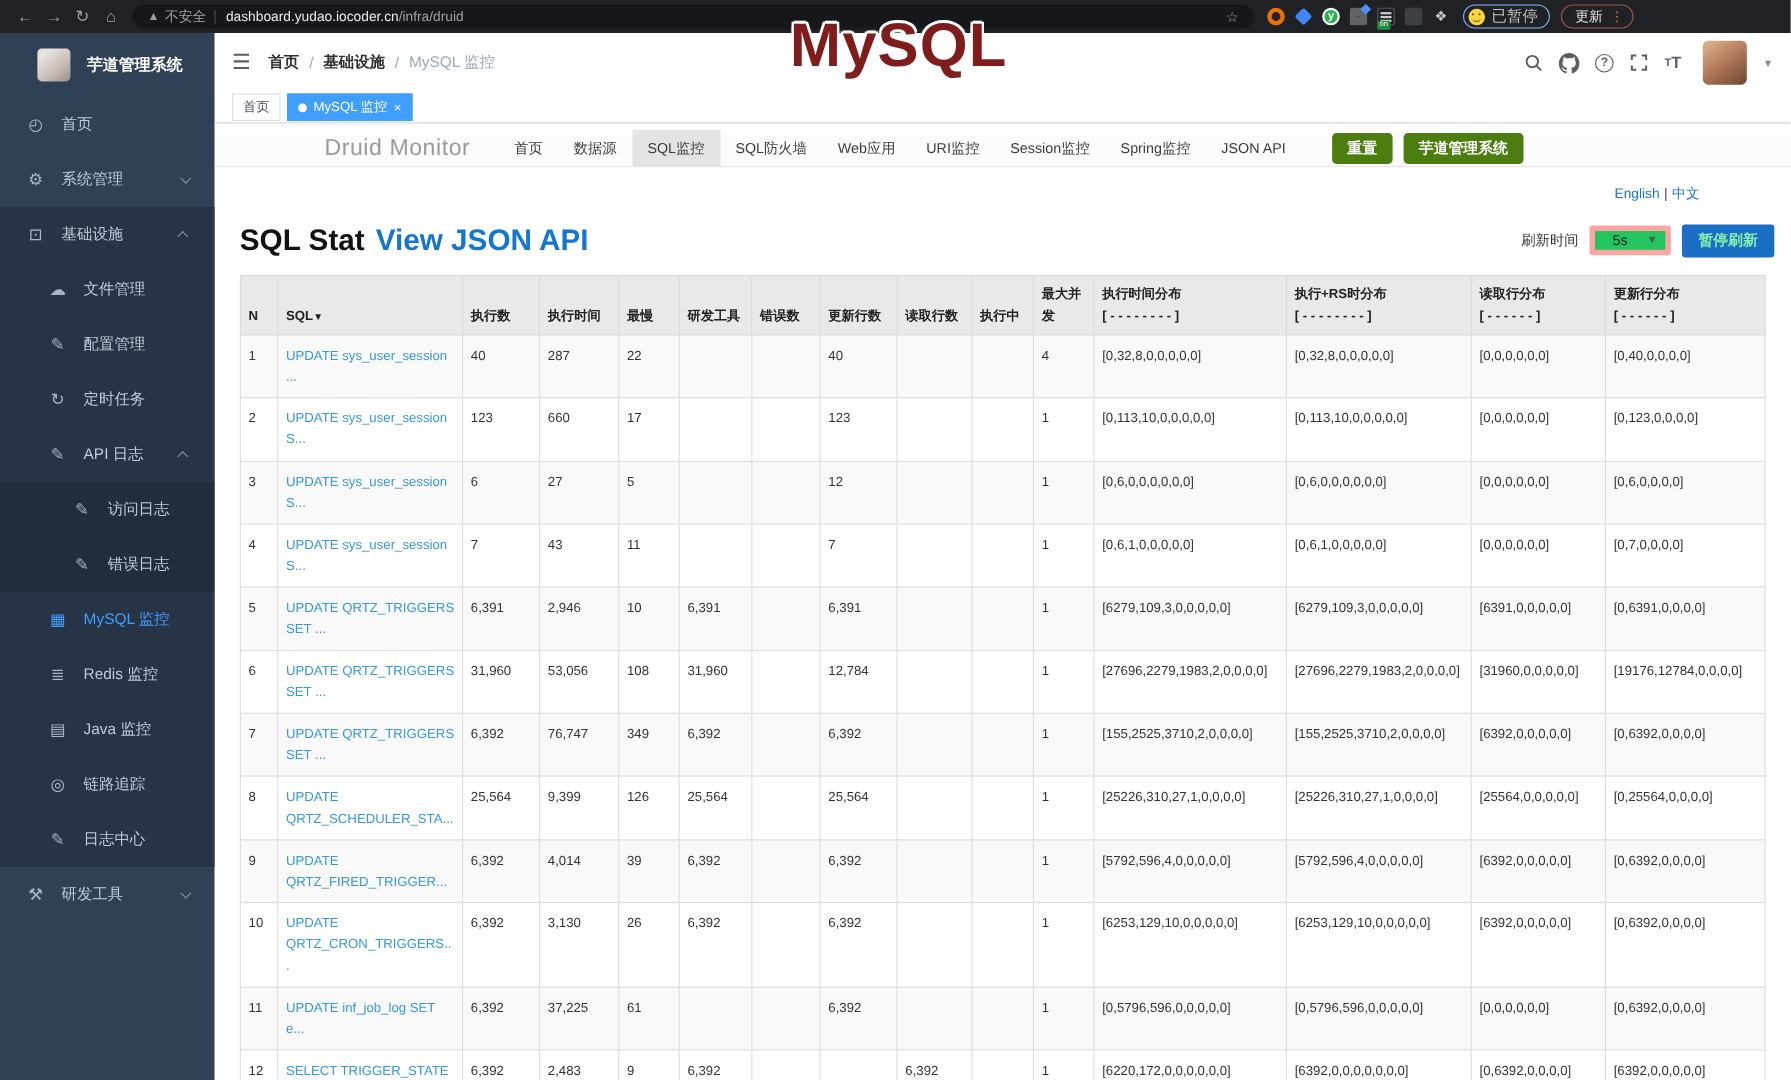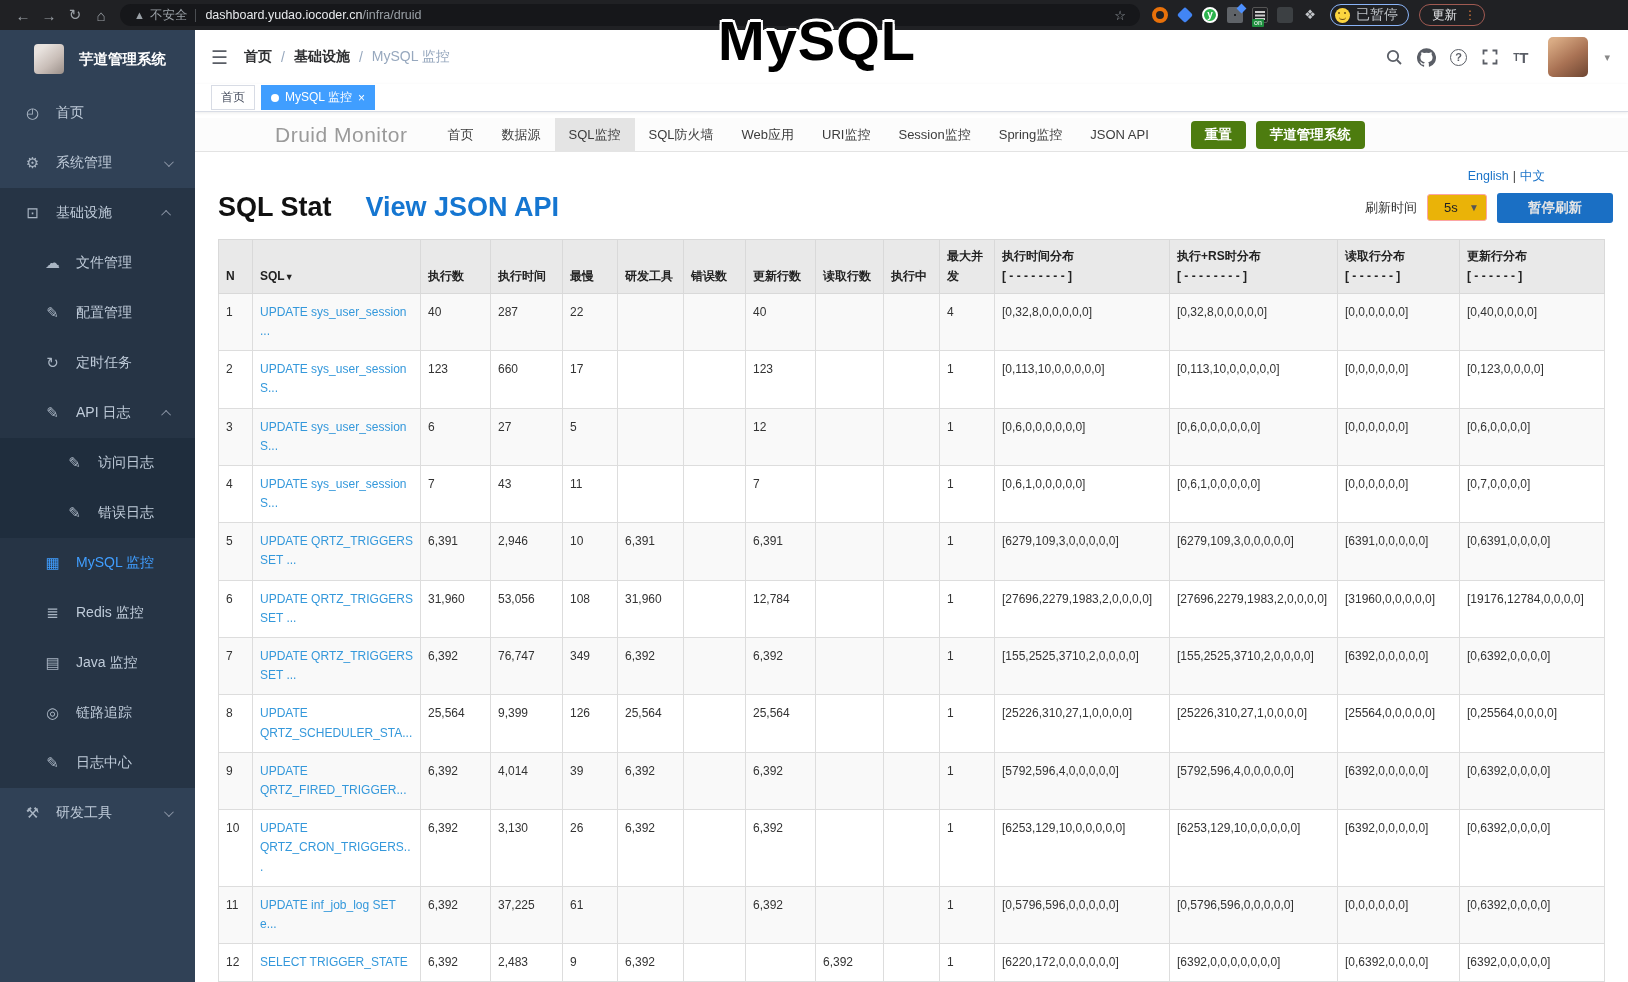--- a/index.html
+++ b/index.html
@@ -42,21 +42,21 @@
   .emoji-face::before { content:""; position:absolute; left:3px; top:4px; width:2px; height:2px;
     border-radius:50%; background:#6d4c13; box-shadow:6px 0 0 #6d4c13; }
   .emoji-face::after { content:""; position:absolute; left:4px; top:7px; width:7px; height:4px;
     border-bottom:1.5px solid #6d4c13; border-radius:0 0 6px 6px; }
   .update-pill { margin-left:10px; height:22px; border:1px solid #a05a52; border-radius:12px;
     display:flex; align-items:center; gap:7px; padding:0 8px 0 12px; color:#e2e4e7; font-size:12.5px; cursor:pointer; }
   .update-pill .dots { color:#e07b39; font-size:12px; }
 
   
   #annotation { position:absolute; left:718px; top:8px; z-index:60; font-size:56px; font-weight:bold;
-    color:#000000; letter-spacing:1px;
+    color:#7f1d1d; letter-spacing:1px;
     text-shadow:-2px -2px 0 #fff, 2px -2px 0 #fff, -2px 2px 0 #fff, 2px 2px 0 #fff, 0 3px 0 #fff, 0 -3px 0 #fff; }
 
   
   #sidebar { position:absolute; left:0; top:30px; bottom:0; width:195px; background:#304156; z-index:10; }
   #logo-row { height:58px; display:flex; align-items:center; padding-left:34px; gap:15px; }
   #logo-img { width:30px; height:30px; border-radius:4px;
     background:linear-gradient(140deg,#e8e2de 20%,#c9beb8 60%,#9a8f89); }
   #app-title { color:#fff; font-size:14.5px; font-weight:bold; }
   .s-item { height:50px; display:flex; align-items:center; color:#bfcbd9; font-size:14px; cursor:pointer; }
   .s-item .s-ico { width:17px; margin-right:15px; text-align:center; font-size:15px; color:#aab6c4; }
@@ -92,43 +92,43 @@
   #tags-bar { height:28px; display:flex; align-items:center; gap:6px; padding:0 16px;
     border-bottom:1px solid #d8dce5; box-shadow:0 1px 3px rgba(0,0,0,.08); position:relative; z-index:5; }
   .tag { height:25px; display:flex; align-items:center; gap:6px; padding:0 9px;
     border:1px solid #d8dce5; background:#fff; color:#495060; font-size:12px; cursor:pointer; }
   .tag.active { background:#409eff; border-color:#409eff; color:#fff; }
   .tag .dot { width:8px; height:8px; border-radius:50%; background:#fff; }
   .tag .close { font-size:12px; line-height:12px; }
 
   
   #druid-bar { margin-top:6px; height:34px; display:flex; align-items:center; background:#fcfcfc;
-    border-bottom:1px solid #e3e3e3; padding-left:80px; }
+    border-bottom:1px solid #e3e3e3; padding-left:100px; }
   #druid-logo { font-size:21px; color:#9a9a9a; margin-right:26px; letter-spacing:.5px; }
   .druid-nav-item { padding:0 14px; height:34px; line-height:34px; font-size:13px; color:#3c3c3c; cursor:pointer; }
   .druid-nav-item.active { background:#e4e4e4; }
   #druid-buttons { margin-left:28px; display:flex; gap:10px; }
   .druid-btn { height:28px; padding:0 14px; background:#4d7c0f; color:#fff; font-size:13.5px;
     font-weight:bold; border:none; border-radius:4px; cursor:pointer; }
 
   
   #content { padding:0 15px 0 23px; }
   #lang-row { margin-top:16px; text-align:right; padding-right:68px; font-size:12.5px; }
   #lang-row a { color:#1a73c8; text-decoration:none; cursor:pointer; }
   #lang-row .lsep { color:#444; margin:0 4px; }
-  #title-row { margin-top:7px; display:flex; align-items:center;gap:24px; }
+  #title-row { margin-top:18px; display:flex; align-items:center; }
   #page-title { font-size:27px; font-weight:bold; color:#111; }
   #view-json { font-size:27px; font-weight:bold; color:#1576d1; margin-left:10px; text-decoration:none; cursor:pointer; }
   #refresh-controls { margin-left:auto; display:flex; align-items:center; gap:10px; }
   #refresh-label { font-size:13px; color:#333; }
-  #refresh-select { width:60px; height:27px; border:1px solid #fca5a5; border-radius:3px; background:#eab308;
+  #refresh-select { width:74px; height:27px; border:5px solid #fca5a5; border-radius:3px; background:#22c55e;
     display:flex; align-items:center; justify-content:space-between; padding:0 7px 0 16px;
     font-size:13px; color:#222; cursor:pointer; }
   #refresh-select .sel-caret { font-size:10px; color:#555; }
-  #pause-btn { height:30px; padding:0 31px; background:#1a6fc4; color:#e5e5e5; font-size:13.5px;
+  #pause-btn { height:30px; padding:0 15px; background:#1a6fc4; color:#86efac; font-size:13.5px;
     font-weight:bold; border:none; border-radius:3px; cursor:pointer; }
 
   
   #sql-table { margin-top:16px; border-collapse:collapse; table-layout:fixed; width:1386px; }
   #sql-table th { background:#e9e9e9; border:1px solid #d9d9d9; padding:6px 7px; font-size:12px;
     text-align:left; vertical-align:bottom; color:#222; line-height:1.7; font-weight:bold; }
   #sql-table th .sort { font-size:9px; }
   #sql-table td { border:1px solid #dddddd; padding:9px 7px; font-size:12px; vertical-align:top;
     color:#333; line-height:1.6; overflow-wrap:break-word; }
   #sql-table tbody tr:nth-child(odd) td { background:#f9f9f9; }

